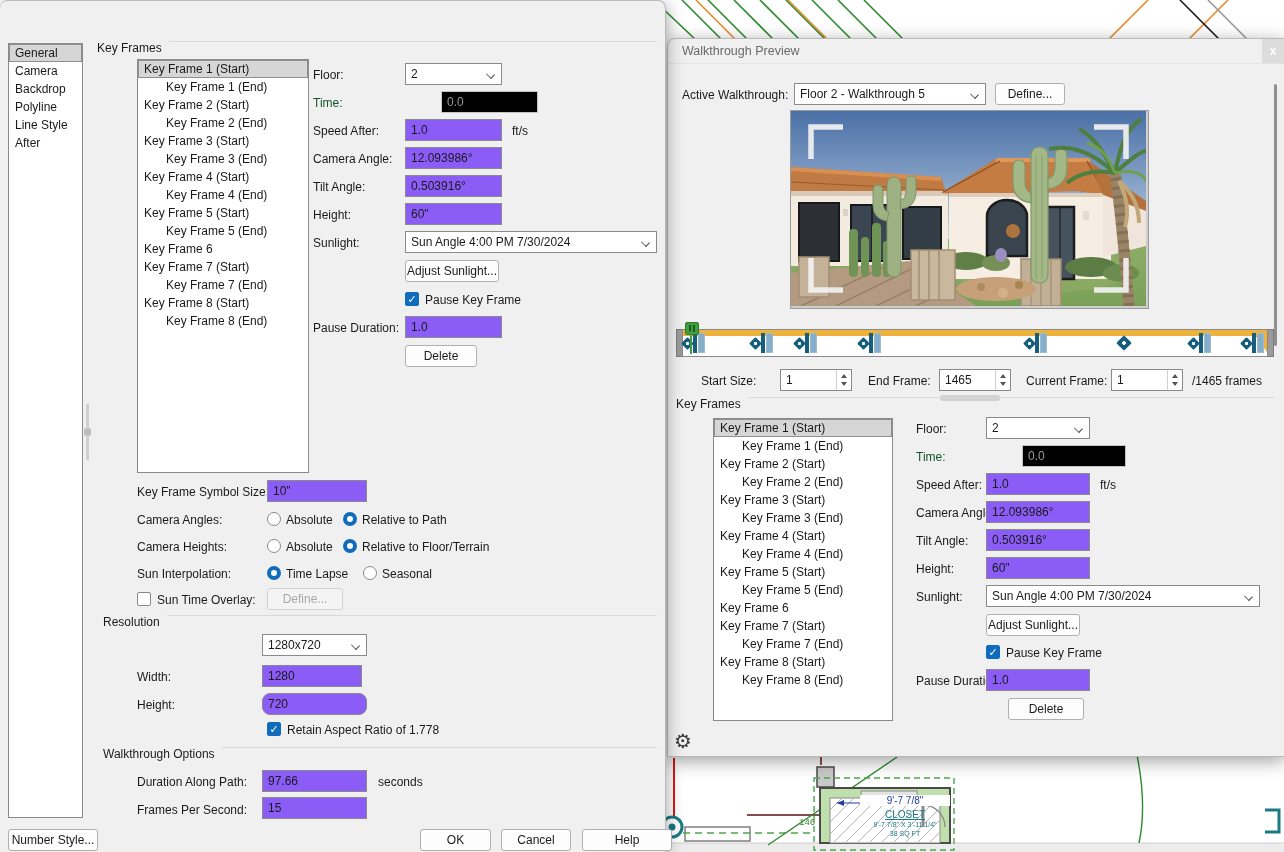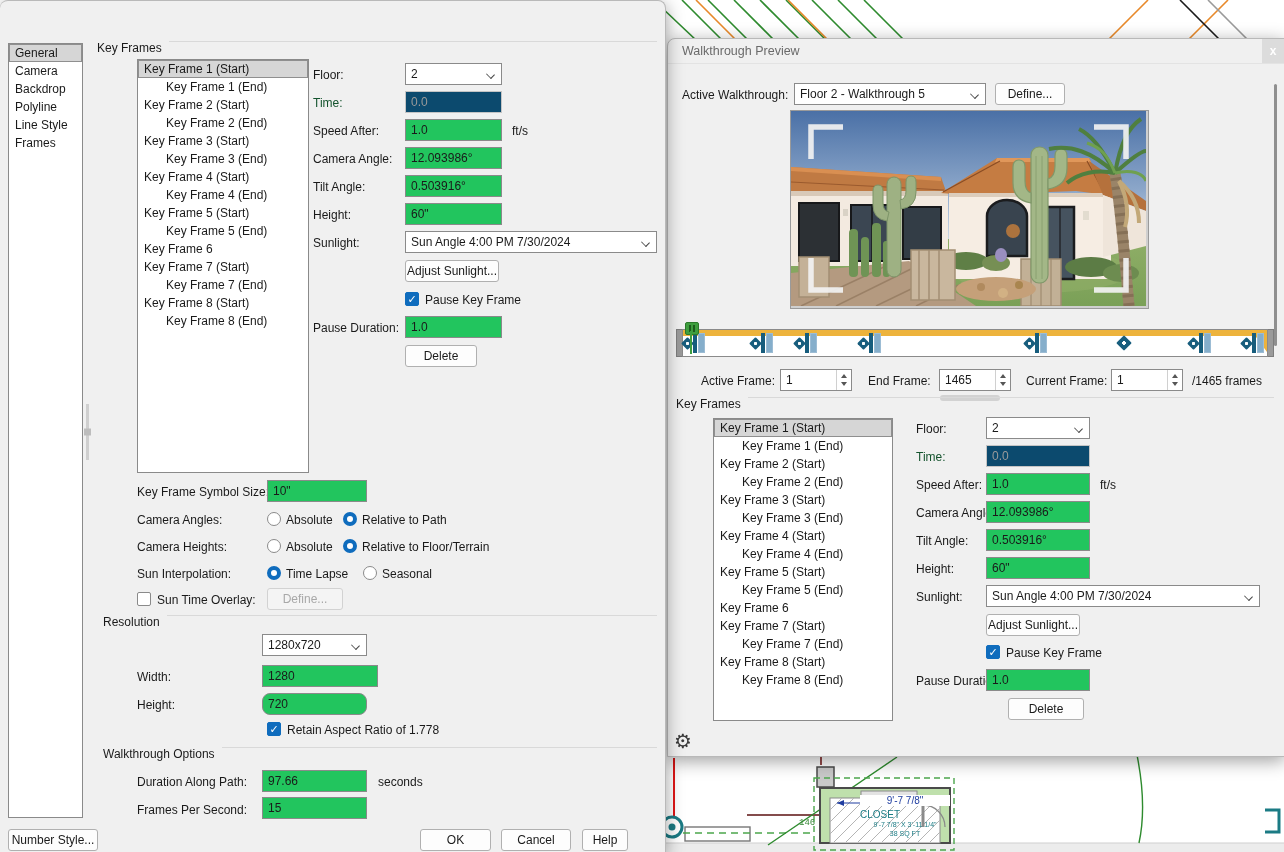--- a/index.html
+++ b/index.html
@@ -7,23 +7,23 @@
     font-family:"Liberation Sans","DejaVu Sans",sans-serif;font-size:12px;color:#1a1a1a;background:#fff;}
   .abs{position:absolute;}
   
   .dlg{position:absolute;background:#f0f0f0;box-shadow:0 4px 18px rgba(0,0,0,.38);border:1px solid #b9b9b9;}
   .titlebar{position:absolute;left:0;right:0;top:0;height:30px;}
   .title-text{position:absolute;top:9px;font-size:12.5px;color:#6a6a6a;}
   .close-x{position:absolute;color:#8a8a8a;font-size:15px;cursor:default;}
   
   .lbl{position:absolute;white-space:nowrap;color:#1a1a1a;}
   .lbl.dis{color:#14532d;}
-  .input{position:absolute;box-sizing:border-box;height:22px;background:#22c55e;border:1px solid #8a8a8a;
+  .input{position:absolute;box-sizing:border-box;height:22px;background:#8b5cf6;border:1px solid #8a8a8a;
     font-family:inherit;font-size:12px;padding:0 5px;color:#1a1a1a;}
-  .input.dis{background:#0c4a6e;border-color:#c4c4c4;color:#9a9a9a;}
+  .input.dis{background:#000000;border-color:#c4c4c4;color:#9a9a9a;margin-left:36px;}
   .combo{position:absolute;box-sizing:border-box;height:22px;background:#fff;border:1px solid #8a8a8a;
     display:flex;align-items:center;padding:0 20px 0 5px;white-space:nowrap;overflow:hidden;}
   .chev{position:absolute;right:7px;top:7px;width:6px;height:6px;border-right:1.4px solid #444;
     border-bottom:1.4px solid #444;transform:rotate(45deg) scaleY(.8);}
   .btn{position:absolute;box-sizing:border-box;height:22px;background:#fdfdfd;border:1px solid #b0b0b0;
     border-radius:3px;display:flex;align-items:center;justify-content:center;font-size:12px;white-space:nowrap;}
   .btn.dis{color:#a8a8a8;border-color:#d2d2d2;background:#f4f4f4;}
   .chk{position:absolute;width:14px;height:14px;box-sizing:border-box;}
   .chk.on{background:#0f6cbd;border:1px solid #0f6cbd;border-radius:2px;color:#fff;font-size:11px;line-height:13px;text-align:center;}
   .chk.off{background:#fff;border:1px solid #8a8a8a;border-radius:2px;}
@@ -150,21 +150,21 @@
       <line x1="172" y1="48" x2="268" y2="48" stroke="#1f3da0" stroke-width="1.2"></line>
       <path d="M 172 48 l 7 -3 v 6 z" fill="#1f3da0"></path>
       <path d="M 268 48 l -7 -3 v 6 z" fill="#1f3da0"></path>
 
       <path d="M 472 0 C 478 30 480 60 474 88" fill="none" stroke="#2e8b2e" stroke-width="1.4"></path>
 
       <path d="M 600 55 h 14 v 22 h -14" fill="none" stroke="#1b7b84" stroke-width="3"></path>
     </svg>
 
     <div class="abs plan-blue" style="left:860px;top:795px;width:90px;text-align:center;font-size:10px;background:#fff;">9'-7 7/8"</div>
-    <div class="abs plan-teal" style="left:860px;top:809px;width:90px;font-size:10px;">CLOSET</div>
+    <div class="abs plan-teal" style="left:860px;top:809px;width:90px;text-align:center;font-size:10px;text-decoration:underline;">CLOSET</div>
     <div class="abs plan-teal" style="left:855px;top:821px;width:100px;text-align:center;font-size:7px;">9'-7 7/8" X 3'-11 1/4"</div>
     <div class="abs plan-teal" style="left:860px;top:830px;width:90px;text-align:center;font-size:7px;">38 SQ FT</div>
     <div class="abs plan-green" style="left:799px;top:818px;font-size:9px;font-family:Liberation Mono, monospace;">146</div>
   </div>
 
   <div class="dlg" style="left:667px;top:38px;width:616px;height:717px;border-radius:8px 0 0 0;">
     <div class="titlebar" style="height:24px;border-bottom:1px solid #e3e3e3;">
       <span class="title-text" style="left:14px;top:5px;">Walkthrough Preview</span>
       <div class="abs" style="right:0;top:0;width:22px;height:24px;background:#dcdcdc;color:#fff;font-weight:bold;
                   display:flex;align-items:center;justify-content:center;font-size:12px;">
@@ -360,21 +360,21 @@
             <span class="m-db"></span>
             <span class="m-lb"></span>
           </div>
           <div class="tl-playhead" style="left: 1.4%;">
             <span class="ph-head"></span>
             <span class="ph-line"></span>
           </div>
         </div>
     </div>
 
-    <span class="lbl" style="left:33px;top:335px;">Active Frame:</span>
+    <span class="lbl" style="left:33px;top:335px;">Start Size:</span>
     <div class="spinwrap" style="left:112px;top:330px;width:72px;">
       <span class="val">1</span>
         <span class="spin"></span>
     </div>
     <span class="lbl" style="left:200px;top:335px;">End Frame:</span>
     <div class="spinwrap" style="left:271px;top:330px;width:72px;">
       <span class="val">1465</span>
         <span class="spin"></span>
     </div>
     <span class="lbl" style="left:358px;top:335px;">Current Frame:</span>
@@ -448,21 +448,21 @@
 
   <div class="dlg" style="left:0;top:0;width:665px;height:852px;border-radius:8px 8px 0 0;border-left:none;border-bottom:none;">
 
     <div class="listbox" style="left:8px;top:42px;width:73px;height:773px;">
 
     <div class="list-item selected">General</div>
         <div class="list-item">Camera</div>
         <div class="list-item">Backdrop</div>
         <div class="list-item">Polyline</div>
         <div class="list-item">Line Style</div>
-        <div class="list-item">Frames</div>
+        <div class="list-item">After</div>
       </div>
     <div class="vsplit" style="left:86px;top:403px;height:56px;">
       <span class="grip"></span>
     </div>
 
     <div class="group-hd" style="left:97px;top:40px;width:560px;">
       <span class="ghl">Key Frames</span>
         <span class="ghr" style="flex:1;"></span>
     </div>
     <div class="listbox" style="left:137px;top:58px;width:170px;height:412px;">
@@ -545,21 +545,21 @@
 
     <div class="group-hd" style="left:103px;top:614px;width:554px;">
       <span class="ghl">Resolution</span>
         <span class="ghr" style="flex:1;"></span>
     </div>
     <div class="combo" style="left:262px;top:633px;width:105px;">
       <span>1280x720</span>
         <i class="chev"></i>
     </div>
     <span class="lbl" style="left:137px;top:669px;">Width:</span>
-    <input class="input" style="left: 262px; top: 664px; width: 116px;" value="1280">
+    <input class="input" style="left: 262px; top: 664px; width: 100px;" value="1280">
     <span class="lbl" style="left:137px;top:697px;">Height:</span>
     <input class="input" style="left: 262px; top: 692px; width: 105px; border-radius: 8px;" value="720">
     <div class="chk on" style="left:267px;top:721px;">✓</div>
     <span class="lbl" style="left:287px;top:722px;">Retain Aspect Ratio of 1.778</span>
 
     <div class="group-hd" style="left:103px;top:746px;width:554px;">
       <span class="ghl">Walkthrough Options</span>
         <span class="ghr" style="flex:1;"></span>
     </div>
     <span class="lbl" style="left:137px;top:774px;">Duration Along Path:</span>
@@ -570,18 +570,18 @@
 
     <div class="btn" style="left:8px;top:828px;width:90px;">
       <span>Number Style...</span>
     </div>
     <div class="btn" style="left:420px;top:828px;width:71px;">
       <span>OK</span>
     </div>
     <div class="btn" style="left:501px;top:828px;width:70px;">
       <span>Cancel</span>
     </div>
-    <div class="btn" style="left:582px;top:828px;width:46px;">
+    <div class="btn" style="left:582px;top:828px;width:90px;">
       <span>Help</span>
     </div>
   </div>
 
 </div>
 
 </body></html>

